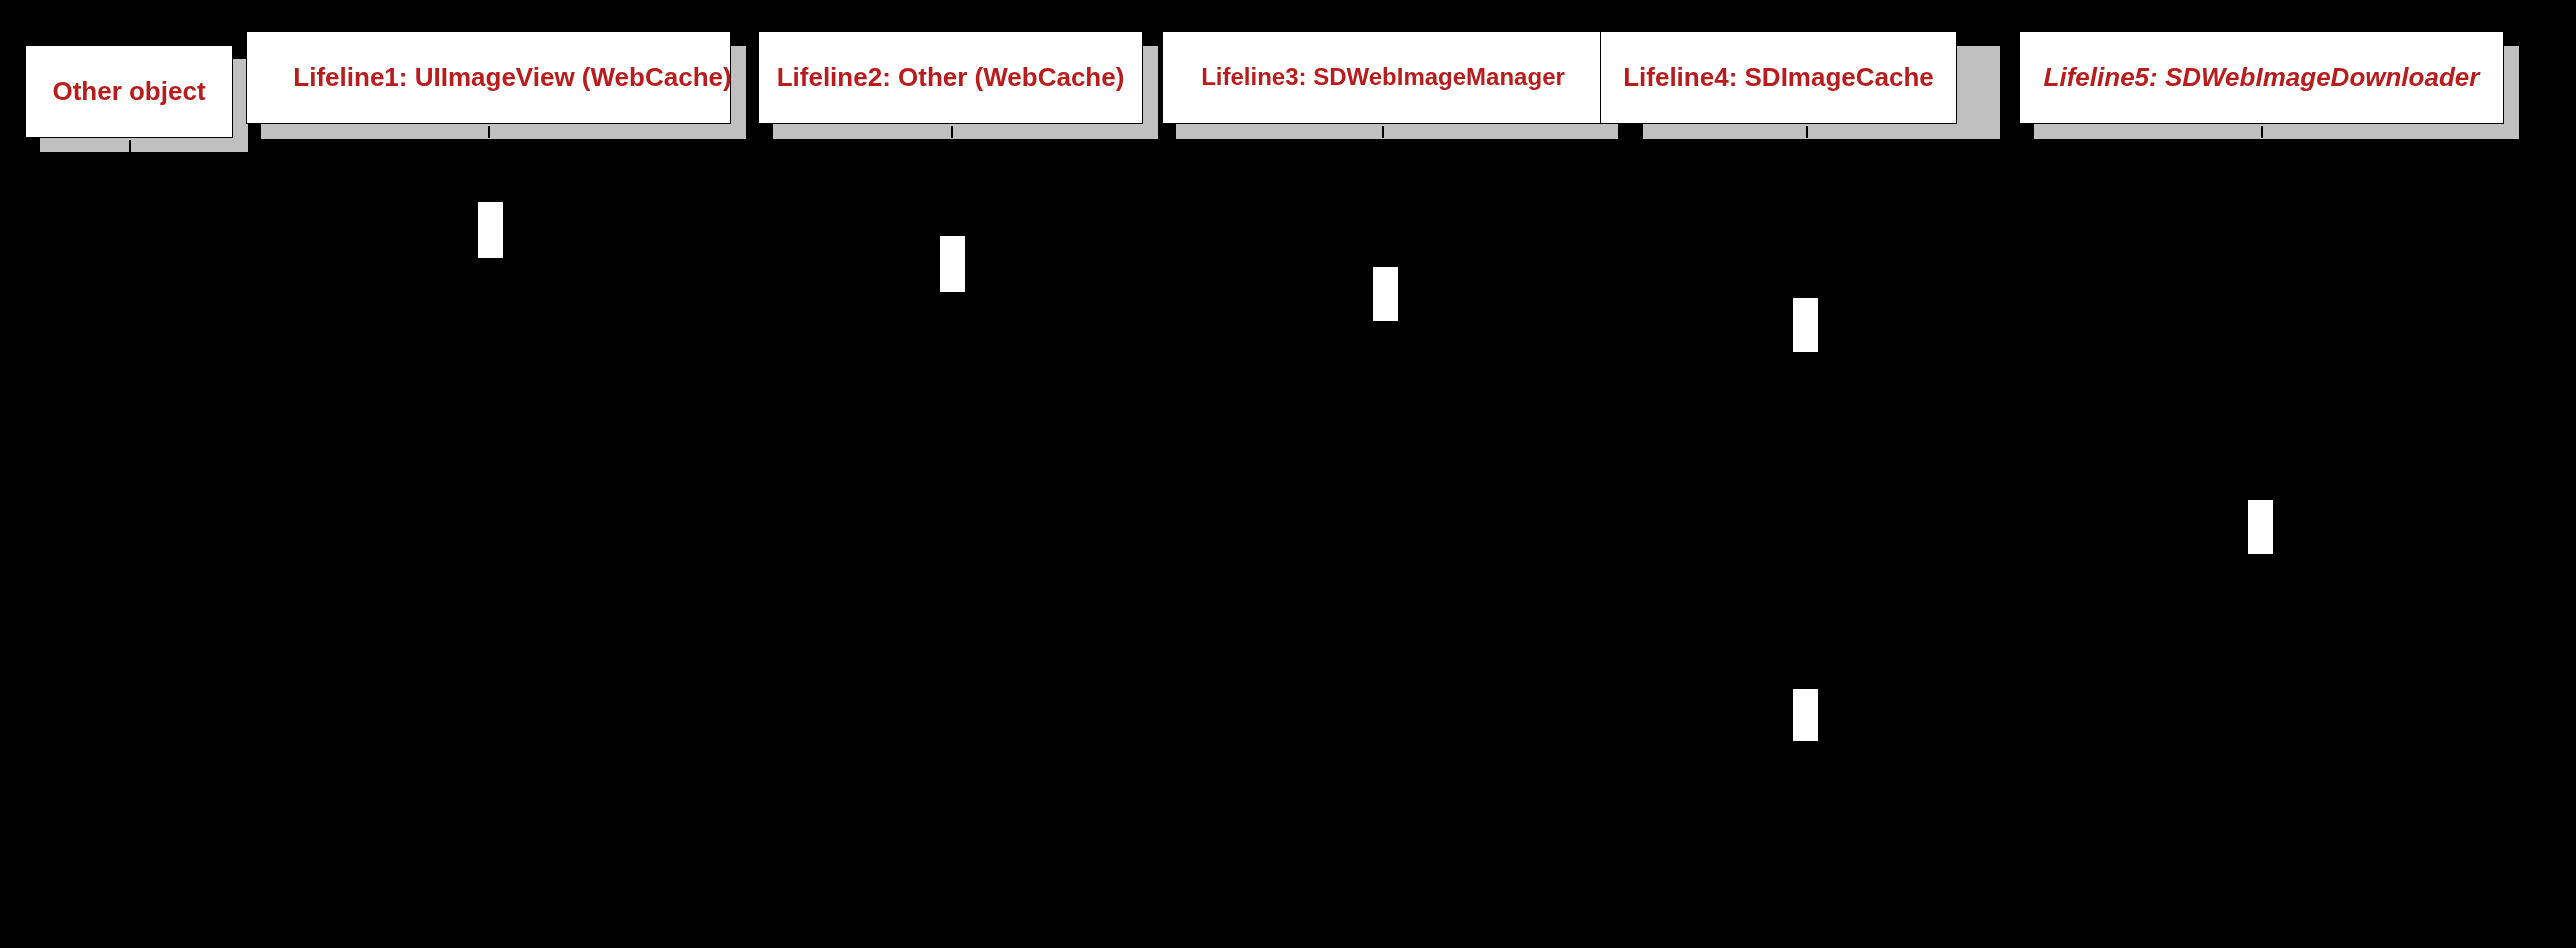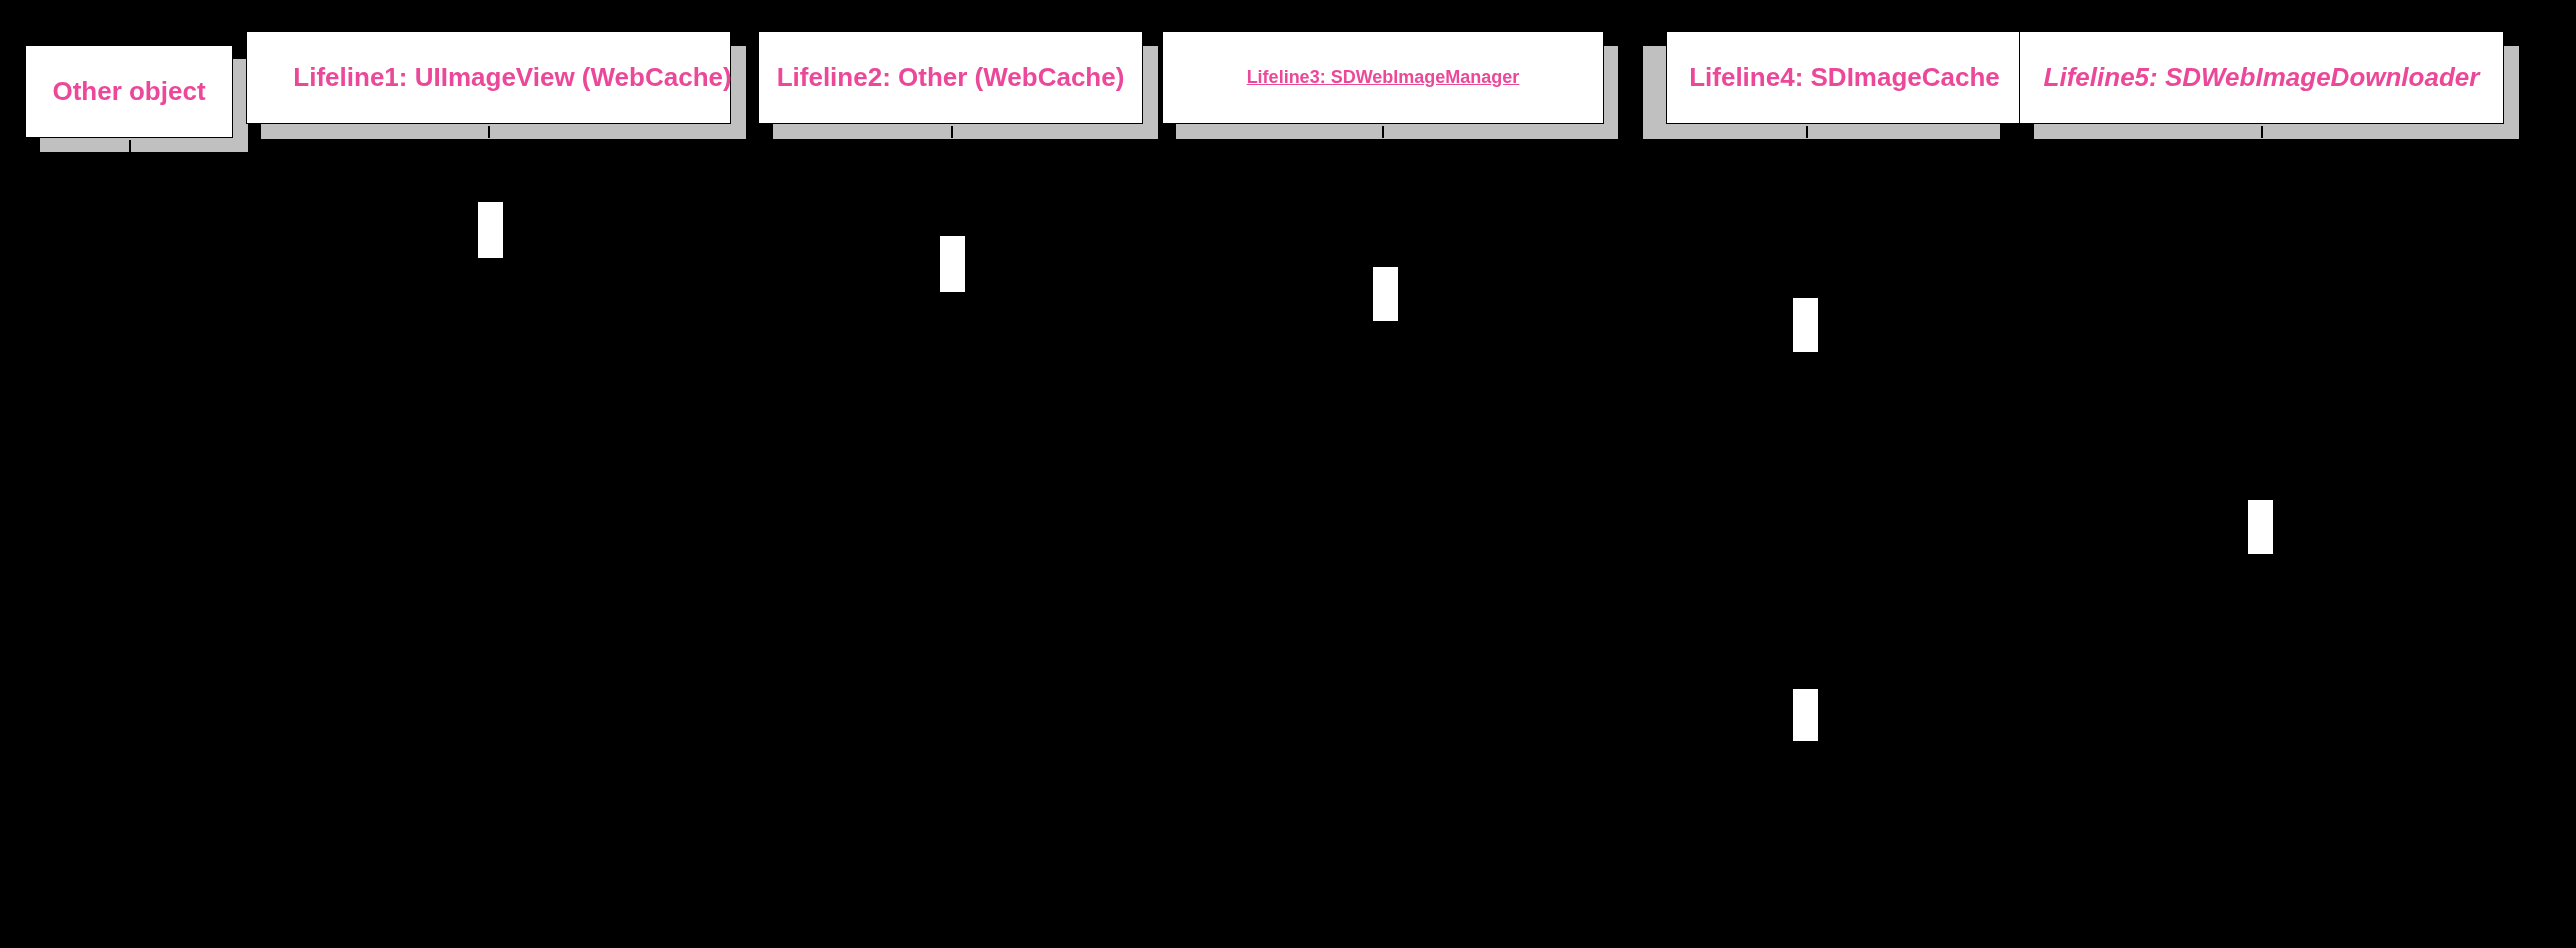--- a/index.html
+++ b/index.html
@@ -23,21 +23,21 @@
     box-sizing: border-box;
     background: #ffffff;
     border: 1px solid #000000;
     display: flex;
     align-items: center;
     justify-content: center;
     z-index: 3;
   }
   .lifeline-head-label {
     font-weight: bold;
-    color: #ec4899;
+    color: #b91c1c;
     white-space: nowrap;
     text-align: center;
     line-height: 1.1;
   }
 
   
   .lifeline-shadow {
     position: absolute;
     background: #c0c0c0;
     z-index: 2;
@@ -91,23 +91,23 @@
       <div class="lifeline-head" style="left: 25px; top: 45px; width: 208px; height: 93px;">
         <span class="lifeline-head-label" style="font-size: 26px;">Other object</span>
       </div>
       <div class="lifeline-head" style="left: 246px; top: 31px; width: 485px; height: 93px;">
         <span class="lifeline-head-label" style="font-size: 26px; margin-left: 48px;">Lifeline1: UIImageView (WebCache)</span>
       </div>
       <div class="lifeline-head" style="left: 758px; top: 31px; width: 385px; height: 93px;">
         <span class="lifeline-head-label" style="font-size: 26px;">Lifeline2: Other (WebCache)</span>
       </div>
       <div class="lifeline-head" style="left: 1162px; top: 31px; width: 442px; height: 93px;">
-        <span class="lifeline-head-label" style="font-size: 18px; text-decoration: underline;">Lifeline3: SDWebImageManager</span>
+        <span class="lifeline-head-label" style="font-size: 24px;">Lifeline3: SDWebImageManager</span>
       </div>
-      <div class="lifeline-head" style="left: 1666px; top: 31px; width: 357px; height: 93px;">
+      <div class="lifeline-head" style="left: 1600px; top: 31px; width: 357px; height: 93px;">
         <span class="lifeline-head-label" style="font-size: 26px;">Lifeline4: SDImageCache</span>
       </div>
       <div class="lifeline-head" style="left: 2019px; top: 31px; width: 485px; height: 93px;">
         <span class="lifeline-head-label" style="font-size: 26px; font-style: italic;">Lifeline5: SDWebImageDownloader</span>
       </div>
     </div>
   <div id="tick-layer">
       <div class="lifeline-tick" style="left: 129px; top: 140px; width: 1.9px; height: 11.7px;"></div>
       <div class="lifeline-tick" style="left: 488px; top: 126px; width: 1.9px; height: 11.7px;"></div>
       <div class="lifeline-tick" style="left: 951px; top: 126px; width: 1.9px; height: 11.7px;"></div>

